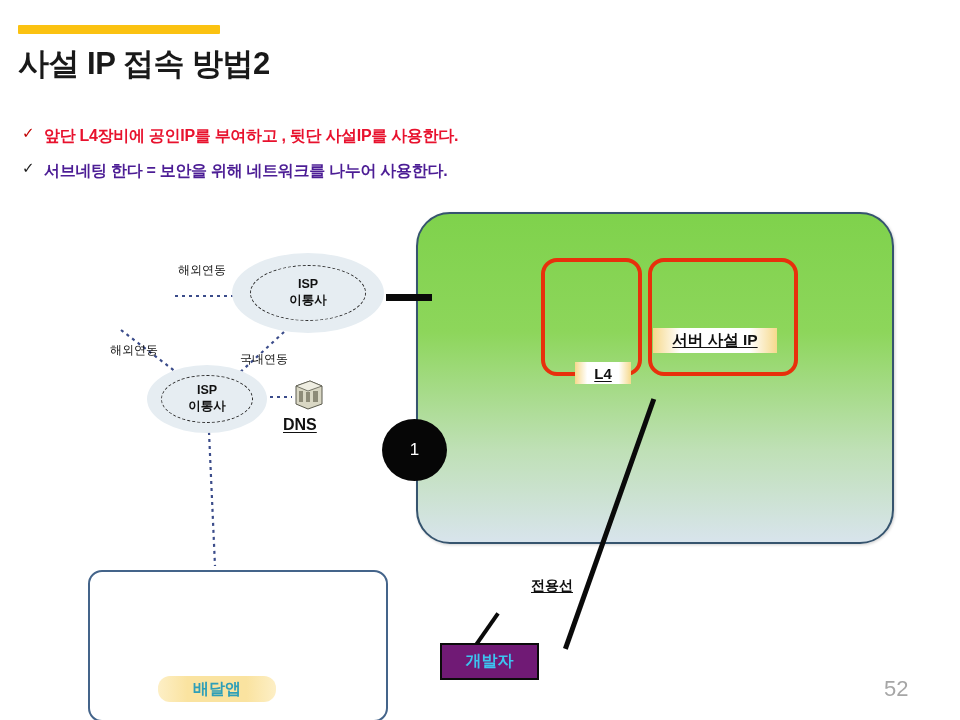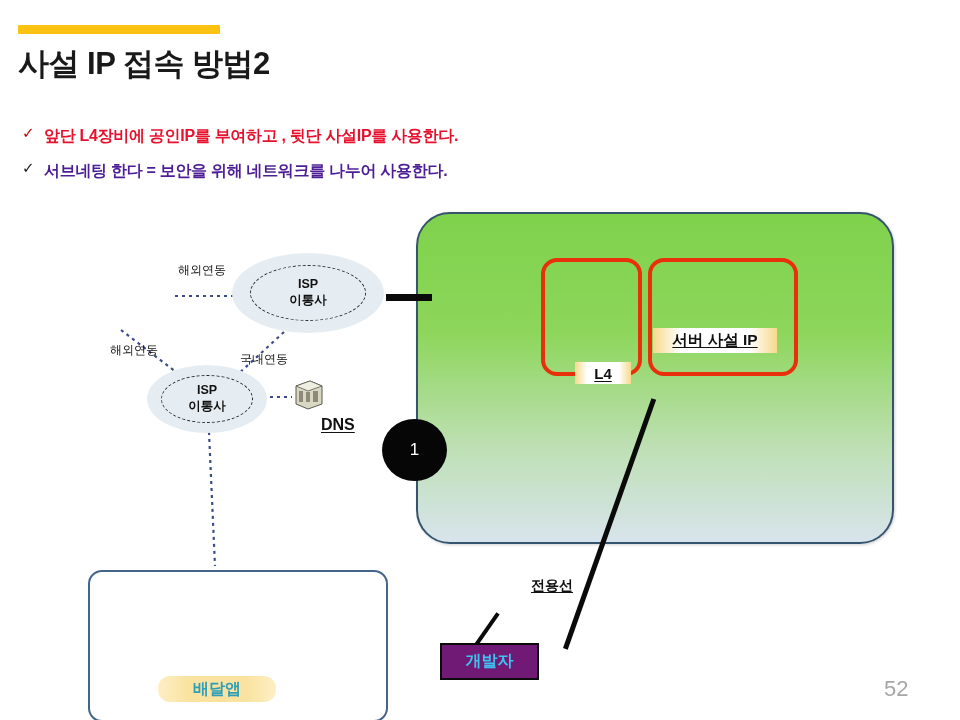--- a/index.html
+++ b/index.html
@@ -60,21 +60,21 @@
     position:absolute;font-size:12px;color:#111;white-space:nowrap;
     font-weight:500;
   }
   #ll-1{left:178px;top:262px;}
   #ll-2{left:110px;top:342px;}
   #ll-3{left:240px;top:351px;}
 
   .dns-lbl{
     position:absolute;left:283px;top:416px;
     font-size:16px;font-weight:bold;color:#111;
-    text-decoration:underline;text-underline-offset:2px;margin-left:38px;
+    text-decoration:underline;text-underline-offset:2px;
   }
 
   
   #greenbox{
     position:absolute;left:416px;top:212px;width:474px;height:328px;
     border:2.4px solid #36546E;border-radius:34px;
     background:linear-gradient(to bottom,#7FD24C 0%,#8DD65B 36%,#BFE0B6 72%,#D8E4EC 100%);
     box-shadow:1px 1px 3px rgba(0,0,0,.18);
   }
 

